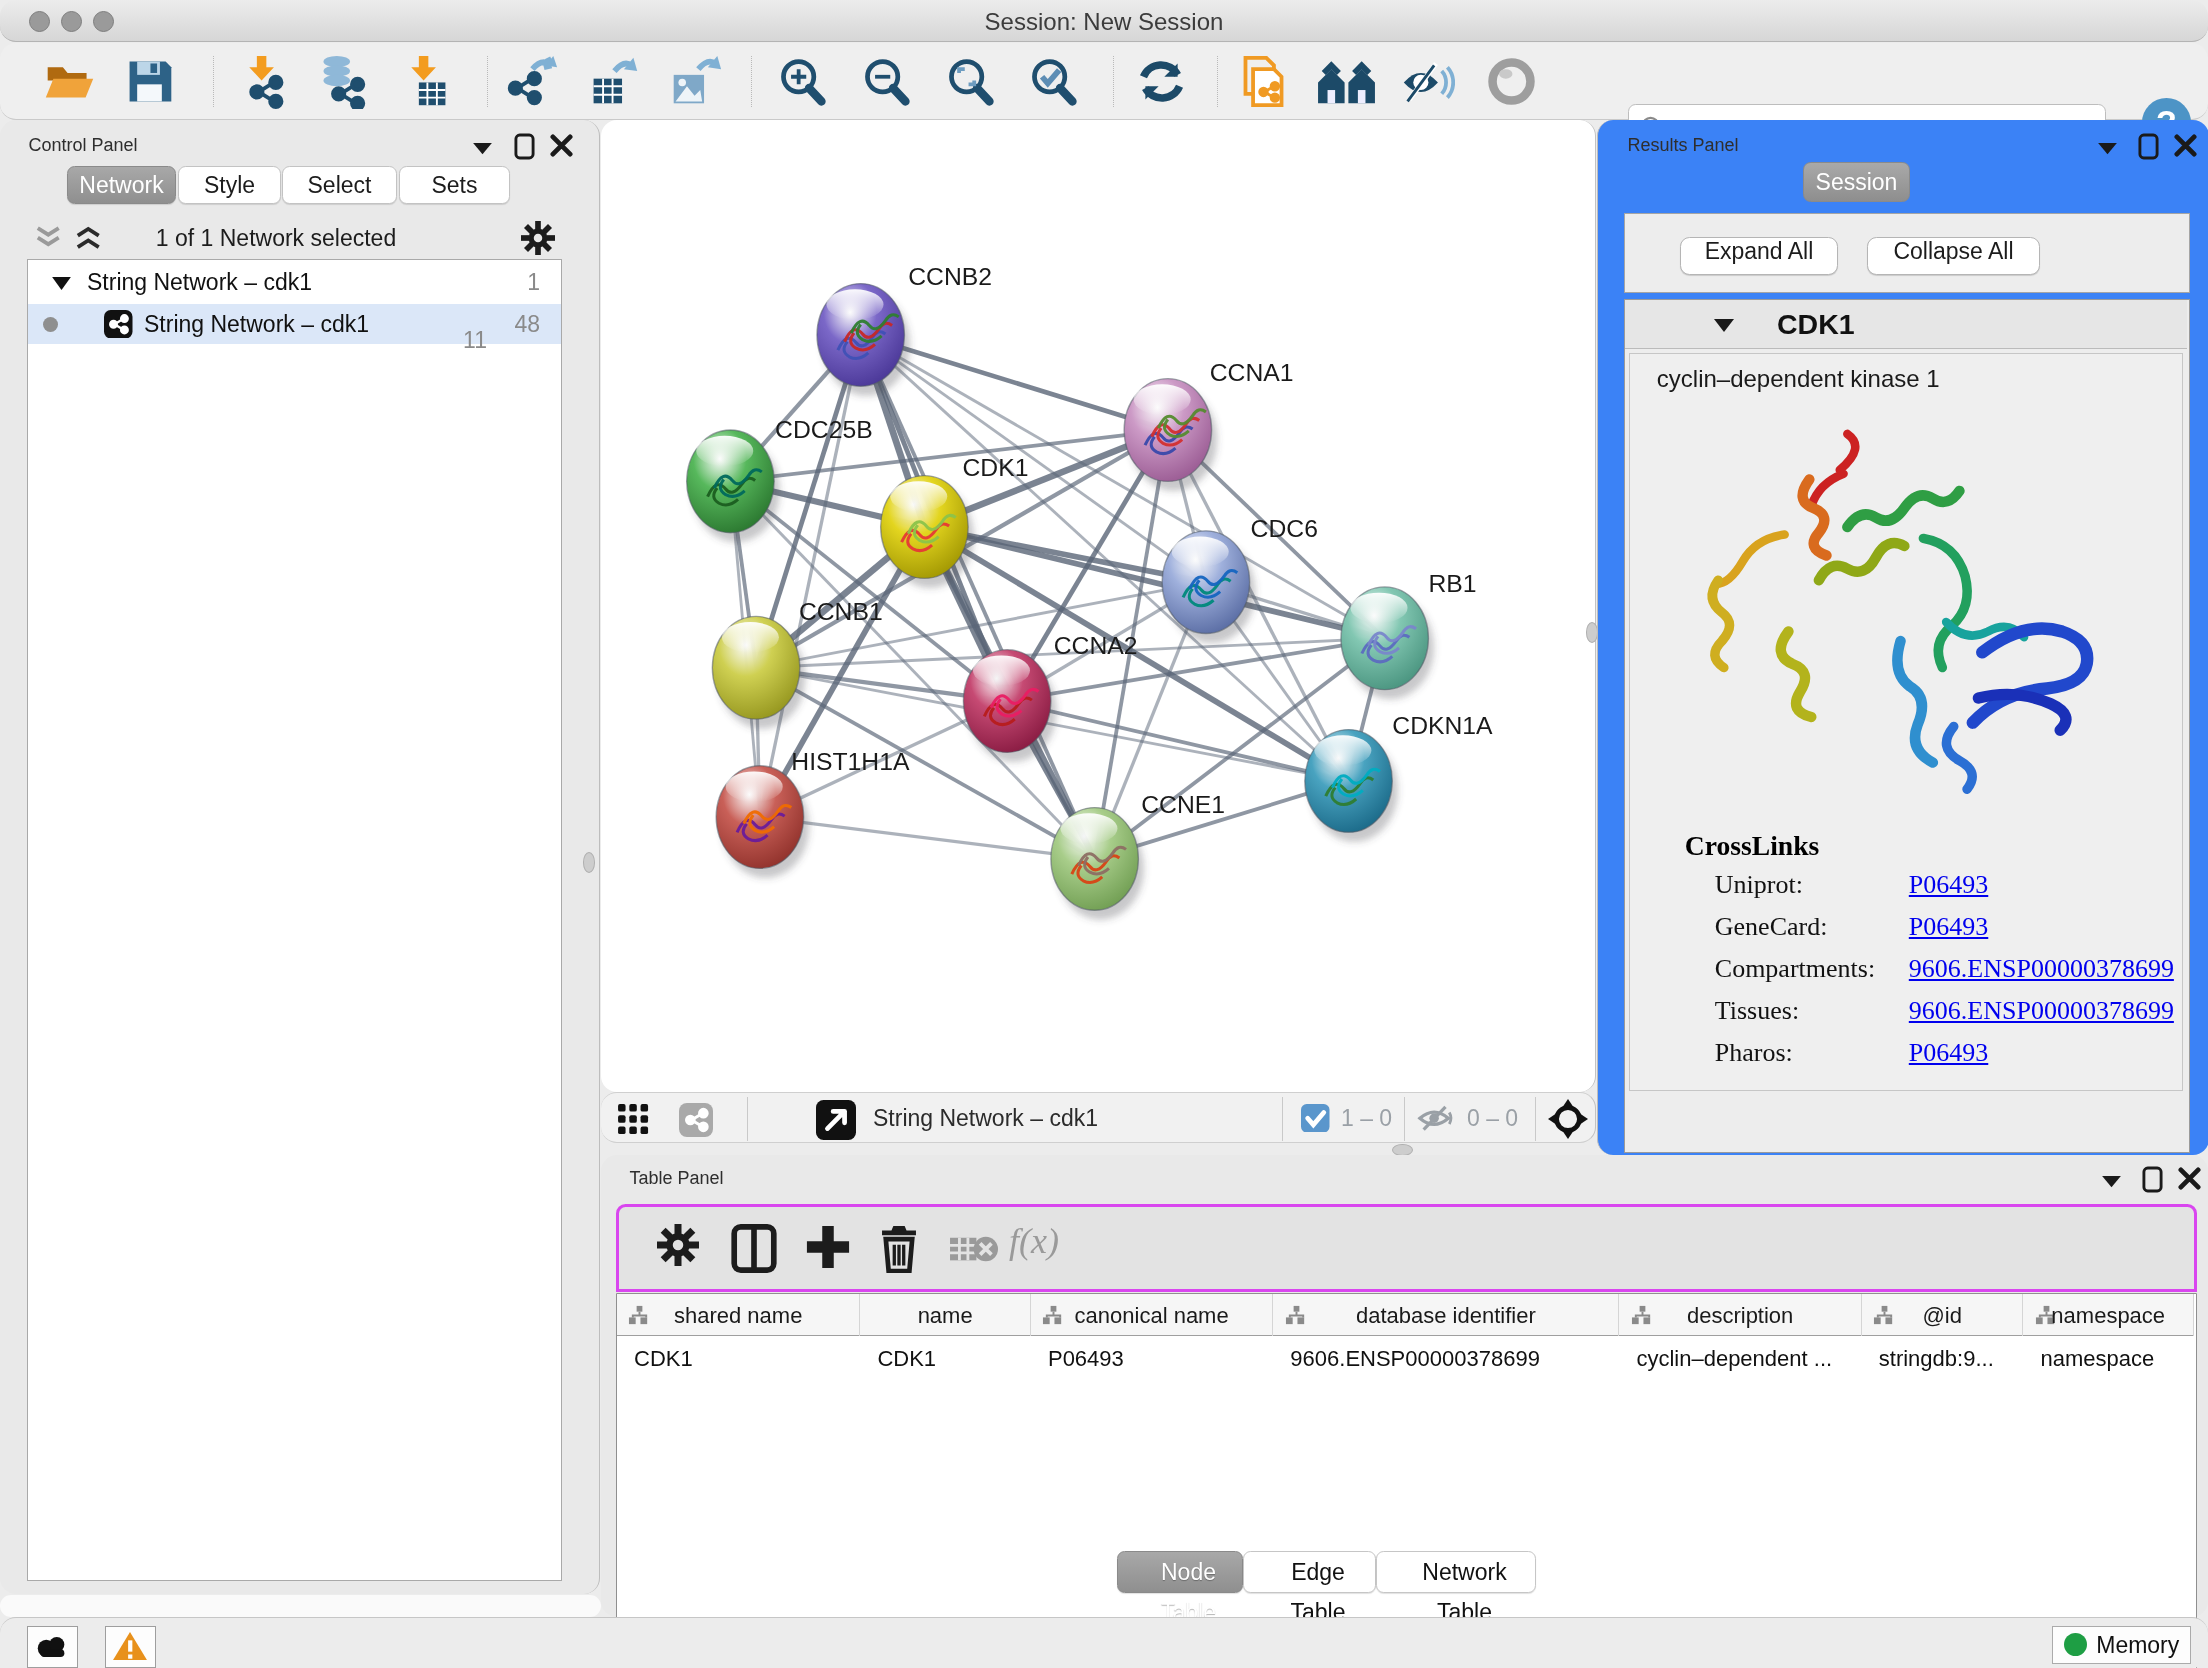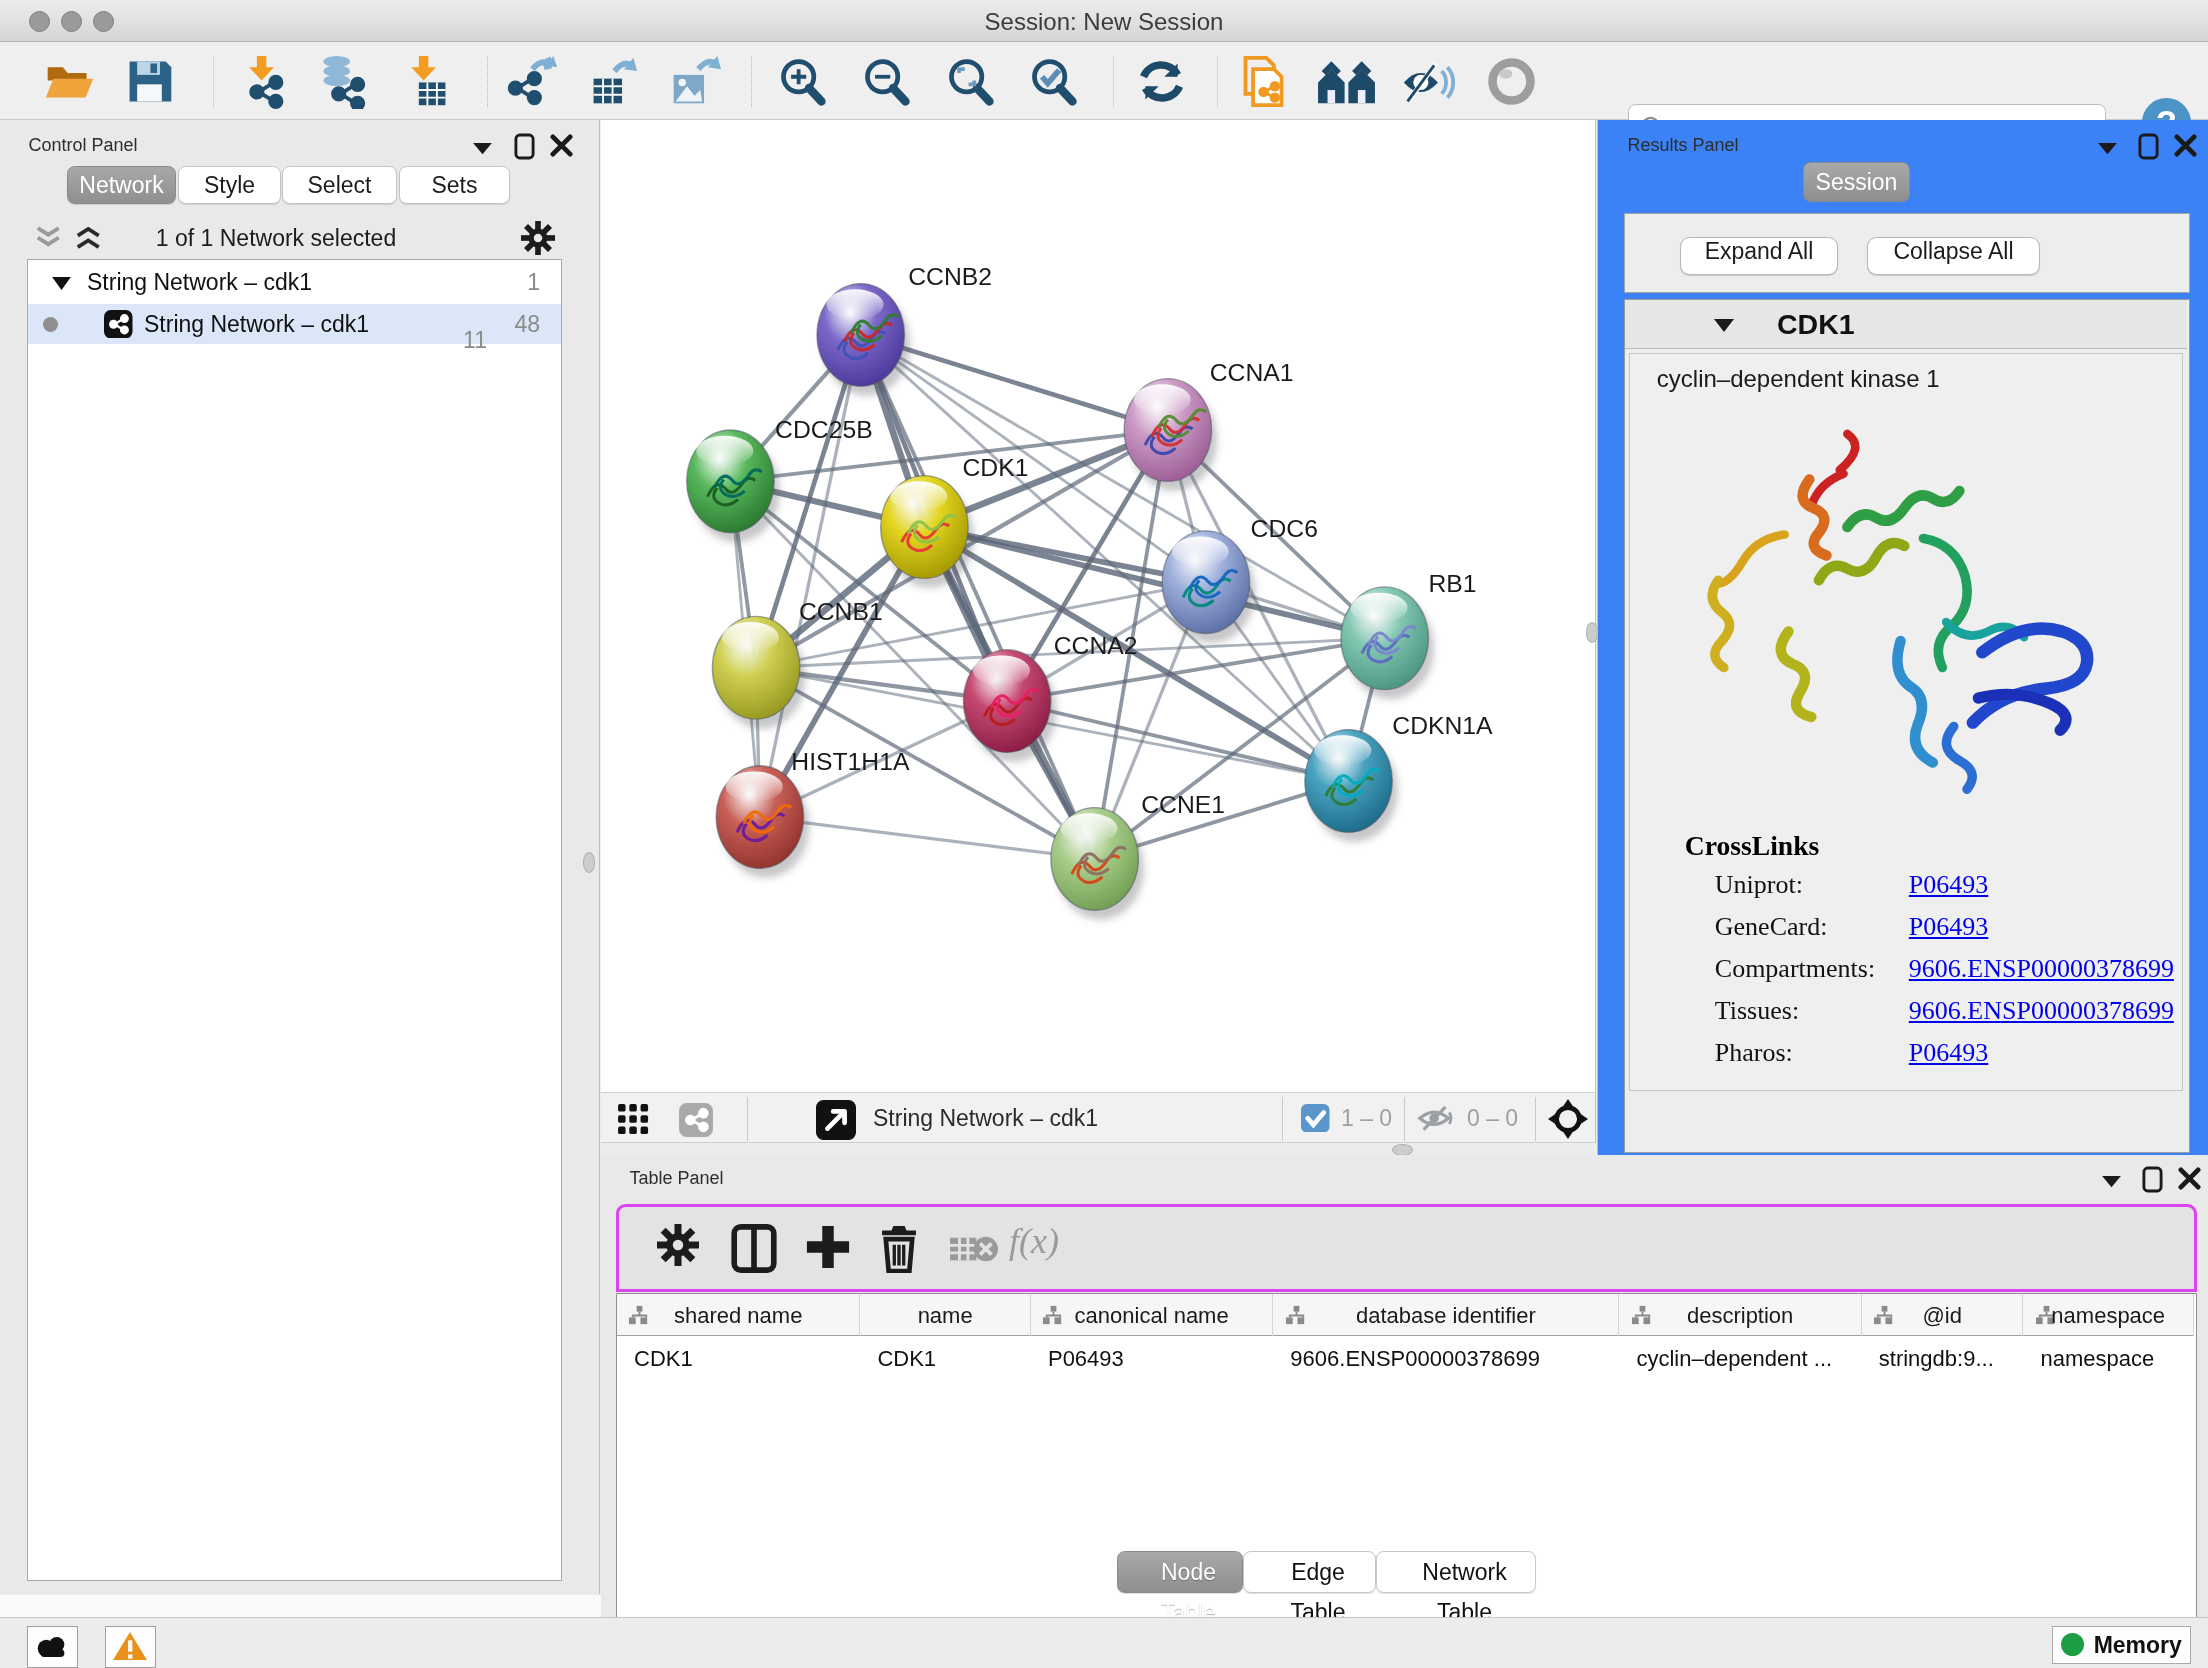--- a/index.html
+++ b/index.html
@@ -1,18 +1,18 @@
 <!DOCTYPE html>
 <html style="font-size:15px"><head>
 <meta charset="utf-8">
 <style>
   * { margin:0; padding:0; box-sizing:border-box; }
   html,body { width:2208px; height:1668px; overflow:hidden; background:#ececec;
     font-family:"Liberation Sans", sans-serif; }
-  .abs { position:absolute; }
+  .abs { position:absolute;border-radius:16px; }
 
   
   #titlebar { left:0; top:0; width:2208px; height:42px;
     background:linear-gradient(#ececec,#d6d6d6); border-bottom:1px solid #b4b4b4; }
   .tlight { position:absolute; top:10.5px; width:21px; height:21px; border-radius:50%;
     background:#9a9a9a; border:1px solid #7e7e7e; }
   #win-title { position:absolute; top:7.6px; left:0; width:2208px; text-align:center;
     font-size:24px; color:#3c3c3c; }
 
   
@@ -123,21 +123,21 @@
   .bottom-tab.sel { background:linear-gradient(#a8a8a8,#8f8f8f); color:#fff;
     border-color:#8a8a8a; text-shadow:0 1px 1px rgba(0,0,0,.3); }
 
   
   #statusbar { left:0; top:1617px; width:2208px; height:51px; background:#ececec;
     border-top:1px solid #c6c6c6; }
   .sb-btn { position:absolute; top:7.6px; width:51px; height:42px; background:#fdfdfd;
     border:1.9px solid #9e9e9e; cursor:pointer; }
   #memory-btn { position:absolute; left:2052px; top:7.6px; width:139px; height:38px;
     background:#fdfdfd; border:1px solid #ababab; cursor:pointer; font-size:23px; color:#111;
-    text-align:center; line-height:36px;font-weight:bold; }
+    text-align:center; line-height:36px; }
   #mem-dot { display:inline-block; width:23px; height:23px; border-radius:50%;
     background:#1e9e44; vertical-align:-3.8px; margin-right:9.5px; }
   #bl-strip { left:0; top:1595px; width:601px; height:22px; background:#fafafa; }
 </style>
 </head>
 <body>
 
 <div class="abs" id="titlebar">
   <span class="tlight" style="left:28.5px"></span>
   <span class="tlight" style="left:61px"></span>

